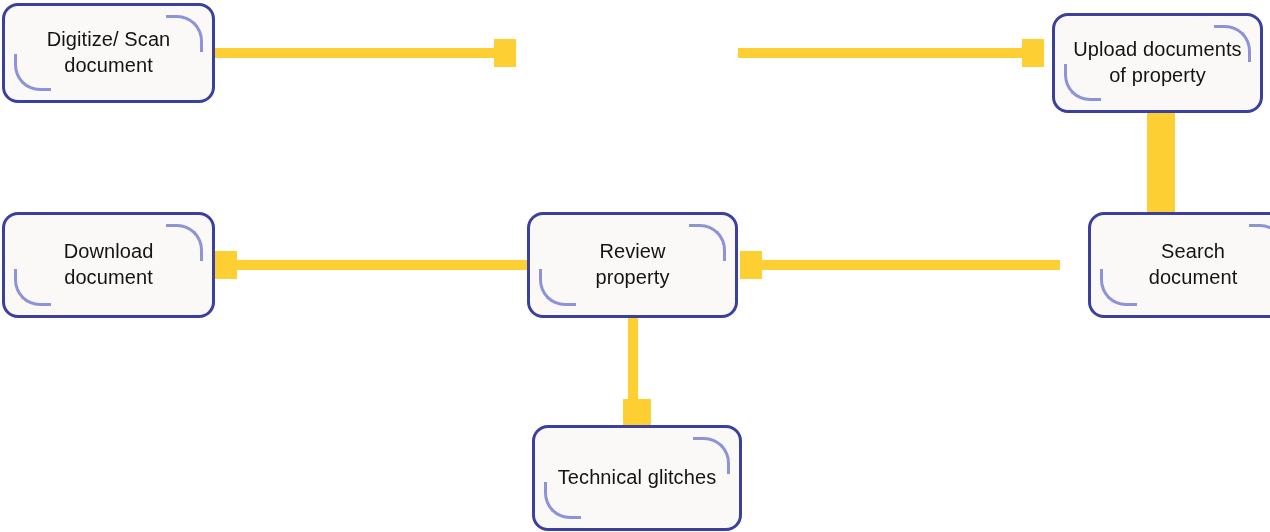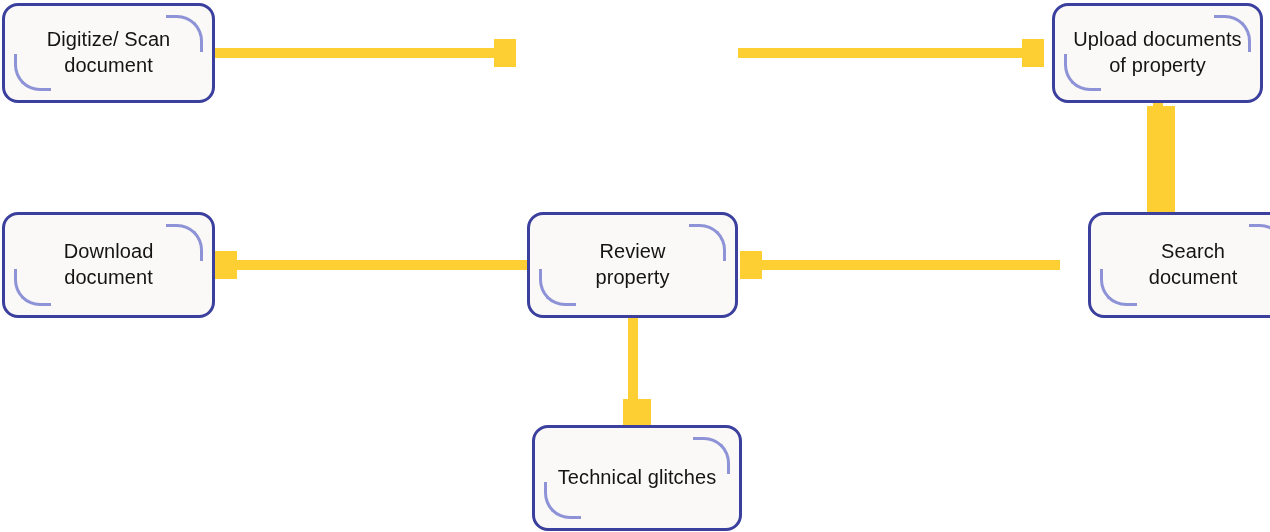--- a/index.html
+++ b/index.html
@@ -100,21 +100,21 @@
   <div class="conn-head" style="left:623px; top:399px; width:28px; height:26px;"></div>
 
   <div class="node" style="left:2px; top:3px; width:213px; height:100px;">
     <span class="arc arc-tr"></span>
     <span class="arc arc-bl"></span>
     <span class="node-label">Digitize/ Scan
 document</span>
   </div>
 
 
-  <div class="node" style="left:1052px; top:3px; width:211px; height:100px;text-align:center;">
+  <div class="node" style="left:1052px; top:13px; width:211px; height:100px;text-align:center;">
     <span class="arc arc-tr"></span>
     <span class="arc arc-bl"></span>
     <span class="node-label">Upload documents
 of property</span>
   </div>
 
   <div class="node" style="left:2px; top:212px; width:213px; height:106px;">
     <span class="arc arc-tr"></span>
     <span class="arc arc-bl"></span>
     <span class="node-label">Download

